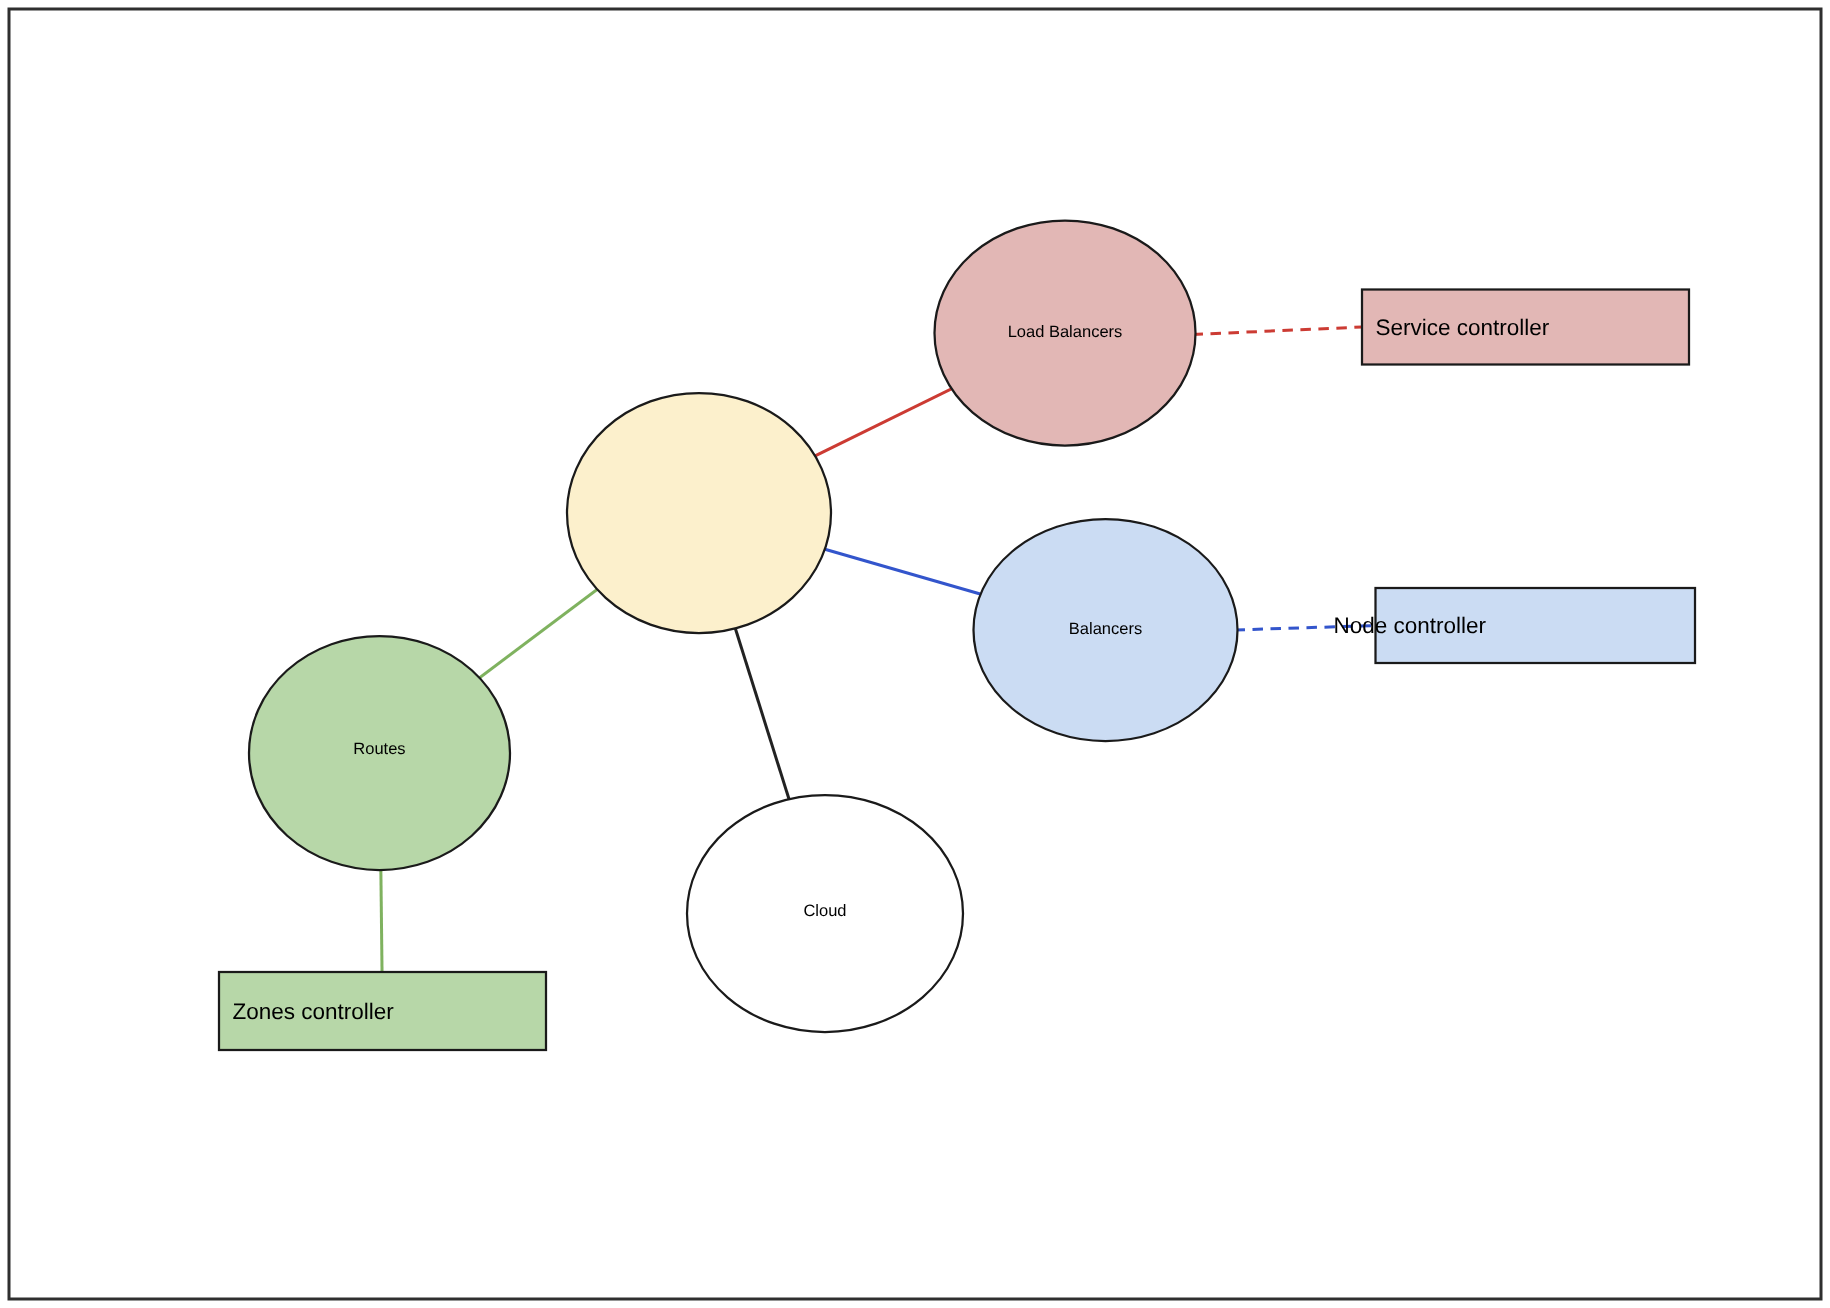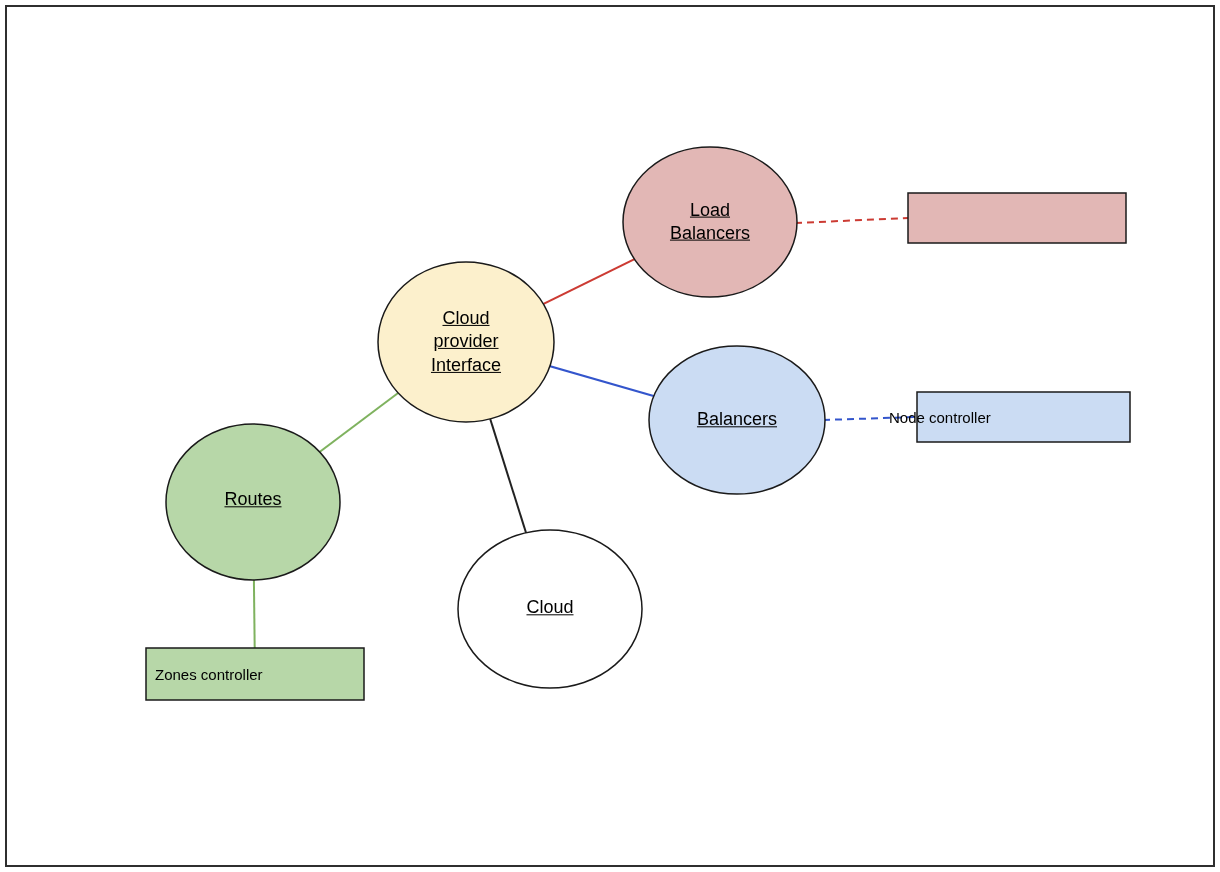--- a/index.html
+++ b/index.html
@@ -23,24 +23,23 @@
   }
   svg.diagram {
     position: absolute;
     left: 0;
     top: 0;
   }
   .node-label {
     position: absolute;
     transform: translate(-50%, -50%);
     text-align: center;
-    font-size: 18px;
+    font-size: 11px;
     line-height: 1.3;
     color: #000000;
-    text-decoration: underline;
   }
   .rect-label {
     position: absolute;
     display: flex;
     align-items: center;
     justify-content: flex-start;
     padding-left: 9px;
     box-sizing: border-box;
     font-size: 15px;
     color: #000000;
@@ -65,29 +64,29 @@
     <ellipse cx="710" cy="222" rx="87" ry="75" fill="#e2b7b5" stroke="#1a1a1a" stroke-width="1.5"></ellipse>
     <ellipse cx="737" cy="420" rx="88" ry="74" fill="#cbdcf3" stroke="#1a1a1a" stroke-width="1.5"></ellipse>
     <ellipse cx="253" cy="502" rx="87" ry="78" fill="#b7d7a8" stroke="#1a1a1a" stroke-width="1.5"></ellipse>
     <ellipse cx="550" cy="609" rx="92" ry="79" fill="#ffffff" stroke="#1a1a1a" stroke-width="1.5"></ellipse>
 
     <rect x="908" y="193" width="218" height="50" fill="#e2b7b5" stroke="#1a1a1a" stroke-width="1.5"></rect>
     <rect x="917" y="392" width="213" height="50" fill="#cbdcf3" stroke="#1a1a1a" stroke-width="1.5"></rect>
     <rect x="146" y="648" width="218" height="52" fill="#b7d7a8" stroke="#1a1a1a" stroke-width="1.5"></rect>
   </svg>
 
-  <div class="node-label" style="left:466px; top:342px; width:80px;">Cloud provider Interface</div>
 
   <div class="node-label" style="left:710px; top:222px; width:90px;">Load Balancers</div>
 
   <div class="node-label" style="left:737px; top:420px; width:120px;">Balancers</div>
 
   <div class="node-label" style="left:253px; top:500px; width:120px;text-align:center;">Routes</div>
 
   <div class="node-label" style="left:550px; top:608px; width:120px;">Cloud</div>
 
+  <div class="rect-label" style="left:908px; top:193px; width:218px; height:50px;">Service controller</div>
 
   <div class="rect-label" style="left:880px; top:392px; width:213px; height:50px;">Node controller</div>
 
   <div class="rect-label" style="left:146px; top:648px; width:218px; height:52px;">Zones controller</div>
 
   <div class="frame"></div>
 </div>
 
 </body></html>

